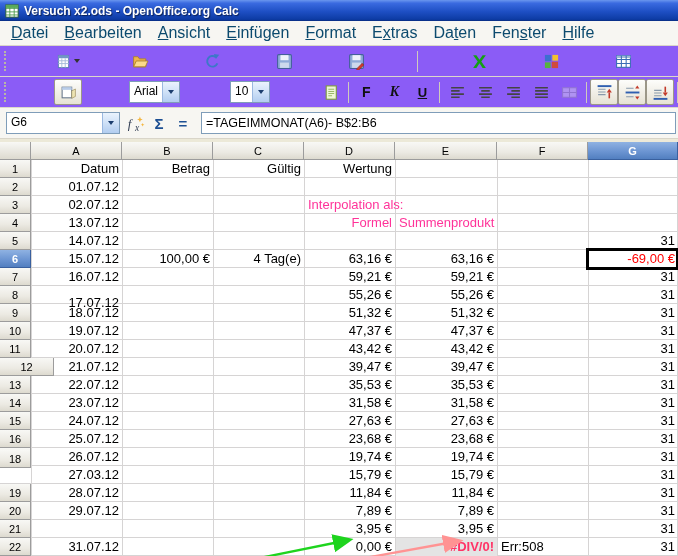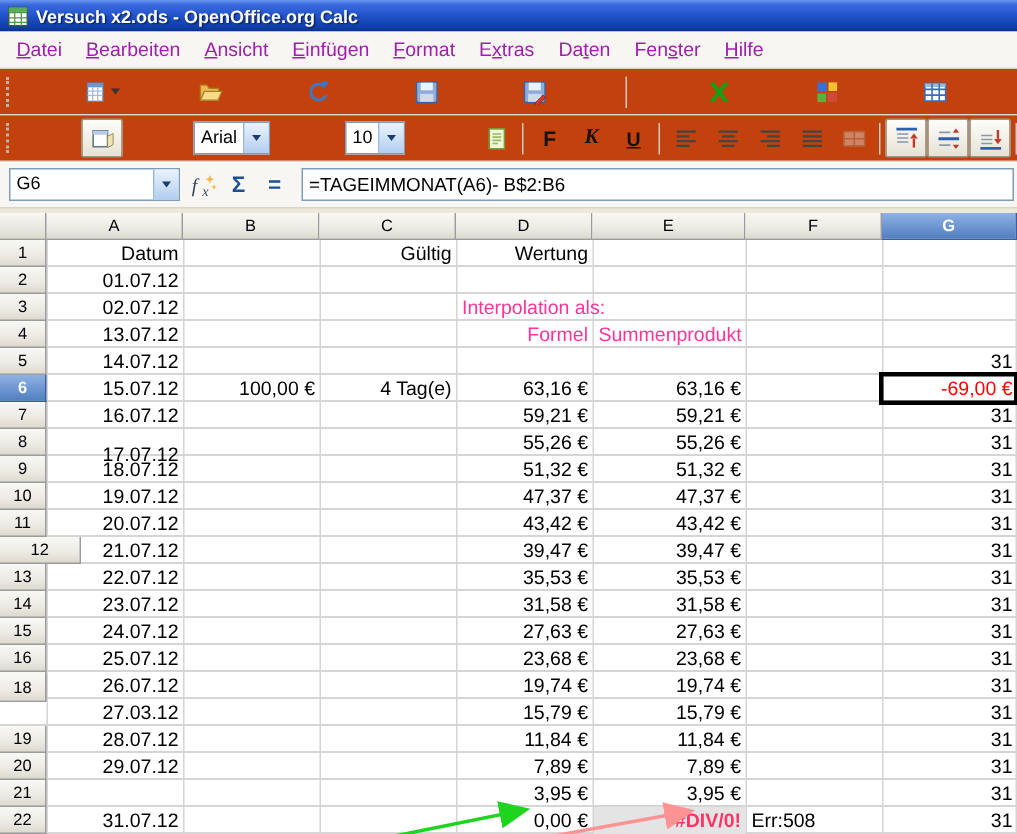--- a/index.html
+++ b/index.html
@@ -7,25 +7,25 @@
   .window{position:relative;width:678px;height:556px;background:#ece9d8;}
 
   
   .titlebar{height:21px;display:flex;align-items:center;padding:0 5px;gap:5px;
     background:linear-gradient(180deg,#6a96ee 0%,#3a6ae0 15%,#1e4fc4 55%,#0d3ba4 92%,#082c80 100%);
     color:#fff;font-weight:bold;font-size:12px;text-shadow:1px 1px 1px rgba(0,0,0,.55);}
   .app-icon svg{display:block;}
 
   
   .menubar{height:24px;background:#f7f6f2;border-bottom:1px solid #d9d5c9;display:flex;align-items:center;padding-left:3px;}
-  .menu-item{padding:3px 8px 4px;font-size:13px;color:#a21caf;cursor:default;}
+  .menu-item{padding:3px 8px 4px;font-size:16px;color:#0c4a6e;cursor:default;}
   .menu-item u{text-decoration:underline;}
 
   
-  .toolbar{height:30px;background:#c2410c;border-bottom:1px solid #dcd8cb;display:flex;align-items:center;padding-left:2px;gap:44px;}
+  .toolbar{height:30px;background:#8b5cf6;border-bottom:1px solid #dcd8cb;display:flex;align-items:center;padding-left:2px;gap:44px;}
   .grip{width:4px;height:20px;border-left:2px dotted #b9b5a7;margin:0 4px 0 2px;}
   .sep{width:1px;height:21px;background:#cfcbbd;margin:0 3px;flex:0 0 1px;}
   .tbtn{height:24px;min-width:24px;display:flex;align-items:center;justify-content:center;border-radius:2px;border:1px solid transparent;padding:0 1px;}
   .tbtn svg{width:17px;height:17px;display:block;}
   .tbtn.pressed{border:1px solid #9b9788;background:linear-gradient(180deg,#fdfdfb,#e6e2d4);}
   .tbtn.disabled{opacity:.38;filter:grayscale(85%);}
   .caret{width:0;height:0;border-left:3.5px solid transparent;border-right:3.5px solid transparent;border-top:4px solid #333;margin-left:3px;}
   .glyph-b{font-weight:bold;font-size:14px;color:#111;}
   .glyph-i{font-style:italic;font-weight:bold;font-size:14px;color:#111;font-family:"Liberation Serif",serif;}
   .glyph-u{text-decoration:underline;font-weight:bold;font-size:13px;color:#111;}
@@ -437,20 +437,21 @@
       <div class="vline" style="left: 31px; top: 18px; height: 396px;"></div>
       <div class="vline" style="left: 122px; top: 18px; height: 396px;"></div>
       <div class="vline" style="left: 213px; top: 18px; height: 396px;"></div>
       <div class="vline" style="left: 304px; top: 18px; height: 396px;"></div>
       <div class="vline" style="left: 395px; top: 18px; height: 396px;"></div>
       <div class="vline" style="left: 497px; top: 18px; height: 396px;"></div>
       <div class="vline" style="left: 588px; top: 18px; height: 396px;"></div>
       <div class="vline" style="left: 677px; top: 18px; height: 396px;"></div>
       <div class="hdr" style="left: 0px; top: 18px; width: 31px; height: 18px;">1</div>
       <div class="cell al-r" style="left: 32px; top: 18px; width: 90px;">Datum</div>
+      <div class="cell al-r" style="left: 123px; top: 18px; width: 90px;">Betrag</div>
       <div class="cell al-r" style="left: 214px; top: 18px; width: 90px;">Gültig</div>
       <div class="cell al-r" style="left: 305px; top: 18px; width: 90px;">Wertung</div>
       <div class="hdr" style="left: 0px; top: 36px; width: 31px; height: 18px;">2</div>
       <div class="cell al-r" style="left: 32px; top: 36px; width: 90px;">01.07.12</div>
       <div class="hdr" style="left: 0px; top: 54px; width: 31px; height: 18px;">3</div>
       <div class="cell al-r" style="left: 32px; top: 54px; width: 90px;">02.07.12</div>
       <div class="cell al-c c-pink" style="left: 305px; top: 54px; width: 192px;">Interpolation als:</div>
       <div class="hdr" style="left: 0px; top: 72px; width: 31px; height: 18px;">4</div>
       <div class="cell al-r" style="left: 32px; top: 72px; width: 90px; padding-left: 28px;">13.07.12</div>
       <div class="cell al-r c-pink" style="left: 305px; top: 72px; width: 90px;">Formel</div>

